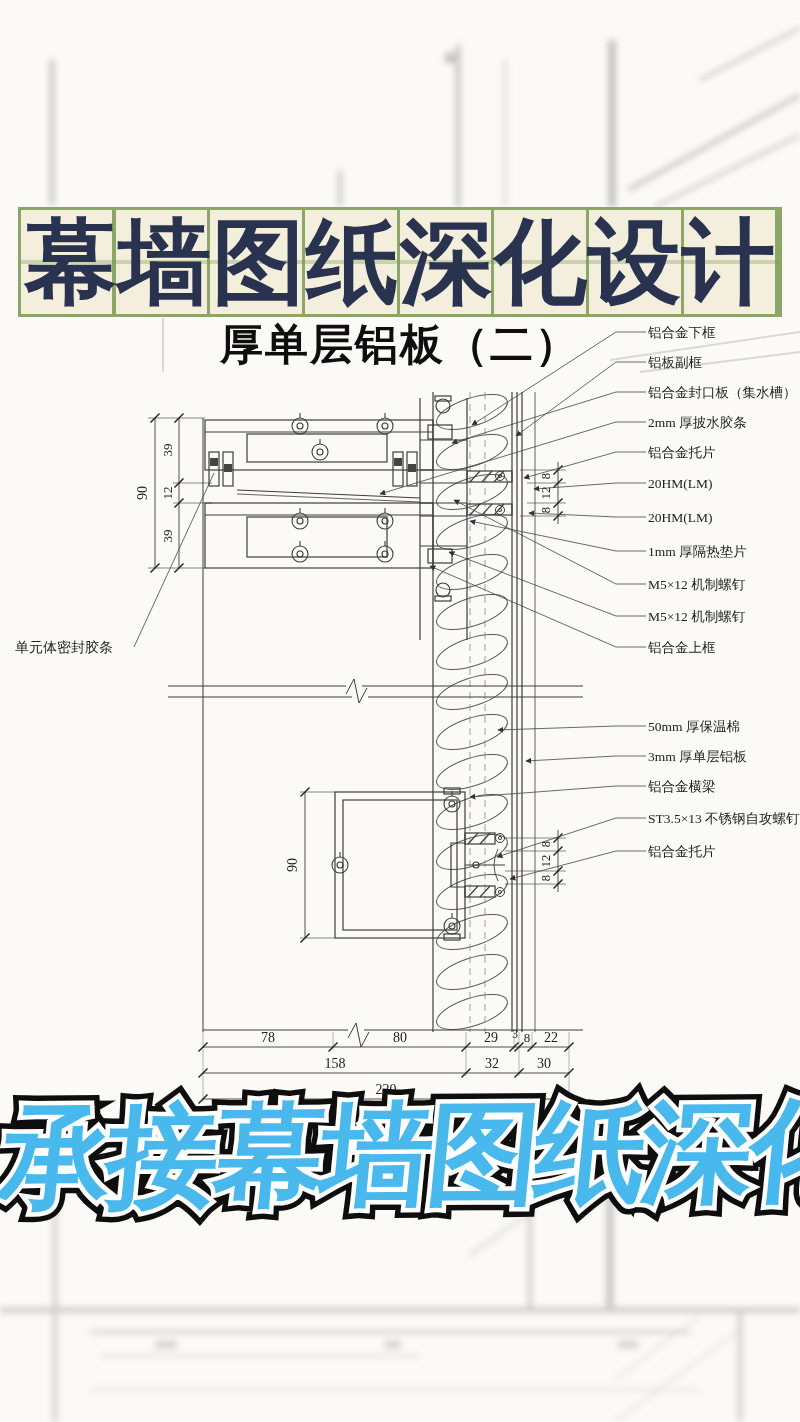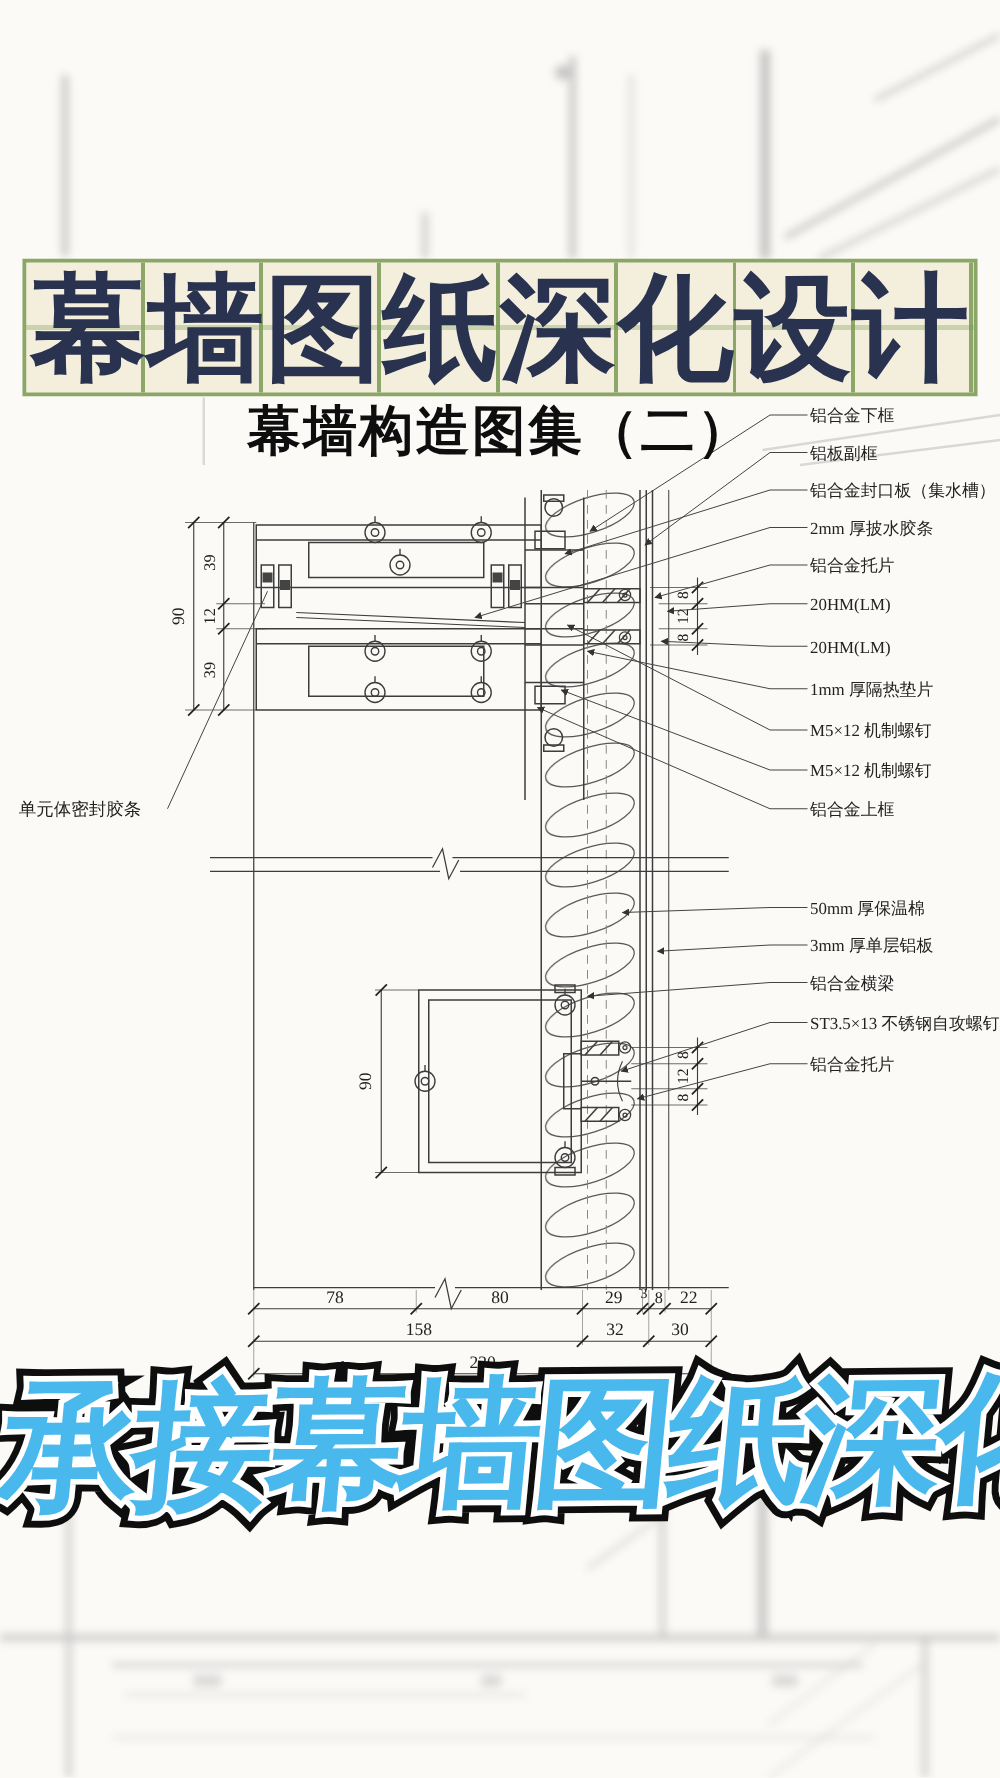--- a/index.html
+++ b/index.html
@@ -341,19 +341,19 @@
     <text x="648" y="823">ST3.5×13 不锈钢自攻螺钉</text>
     <text x="648" y="856">铝合金托片</text>
   </g>
   <text x="15" y="652" font-size="14" fill="#1c1c1c">单元体密封胶条</text>
 </svg>
 
 <div class="banner">
   <span class="banner-text">幕墙图纸深化设计</span>
 </div>
 
-<div class="subtitle">幕墙构造图集（二）</div>
+<div class="subtitle">厚单层铝板（二）</div>
 
 <div class="slogan">
   <div class="layer back">承接幕墙图纸深化</div>
   <div class="layer mid">承接幕墙图纸深化</div>
   <div class="layer front">承接幕墙图纸深化</div>
 </div>
 
 </body></html>

